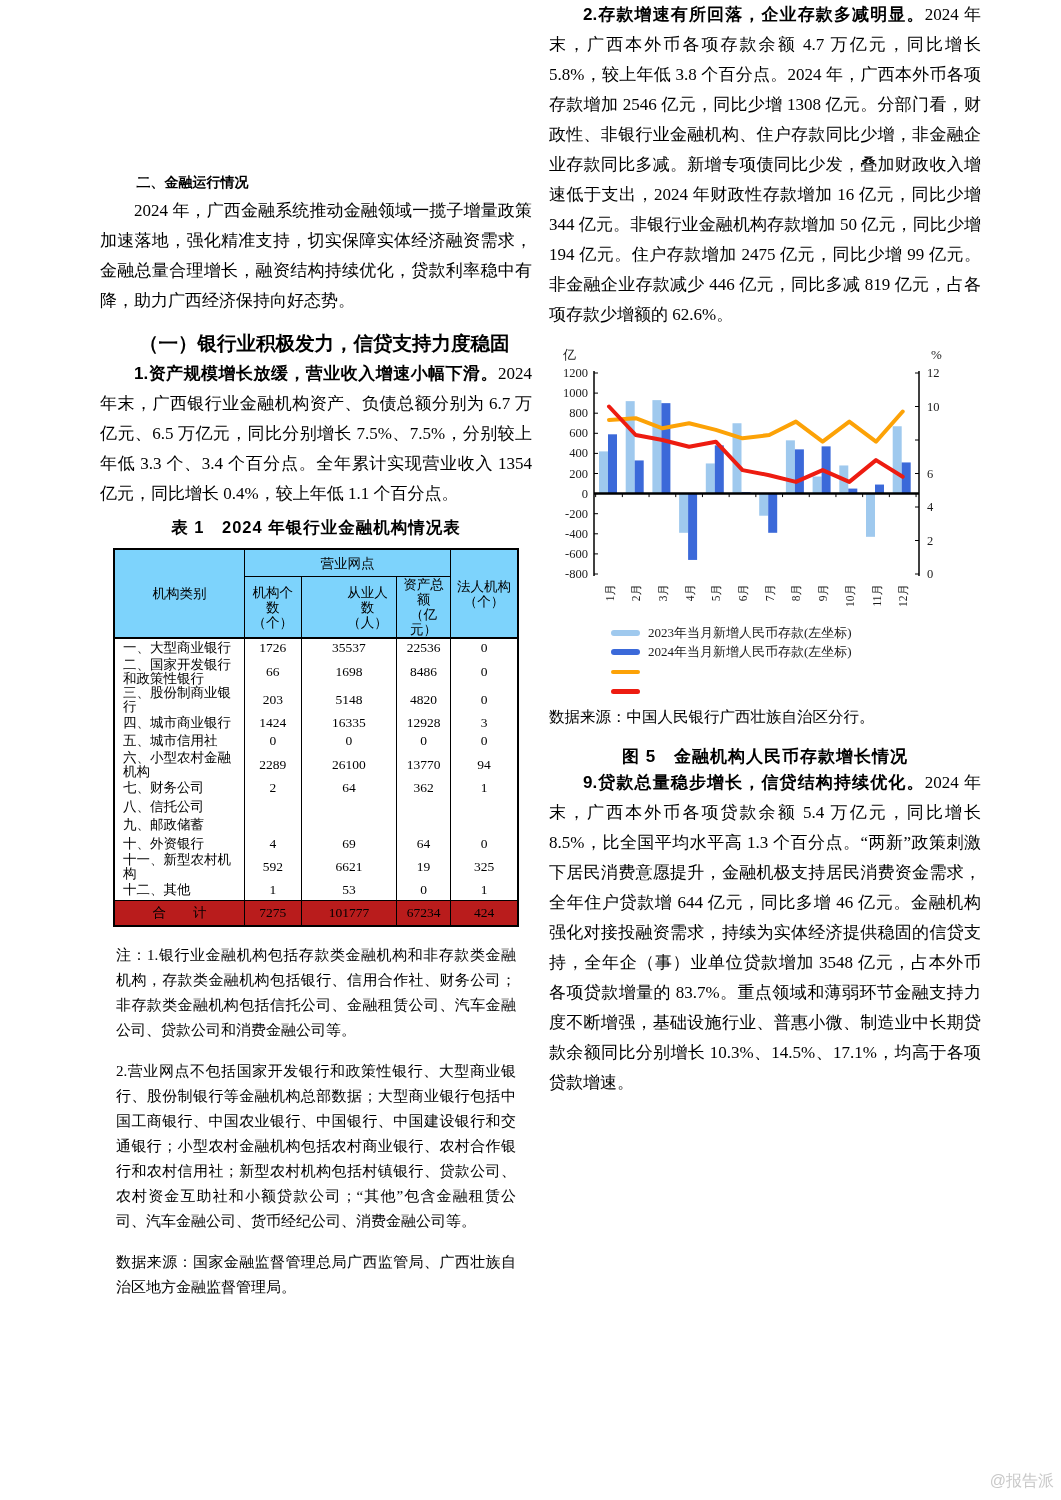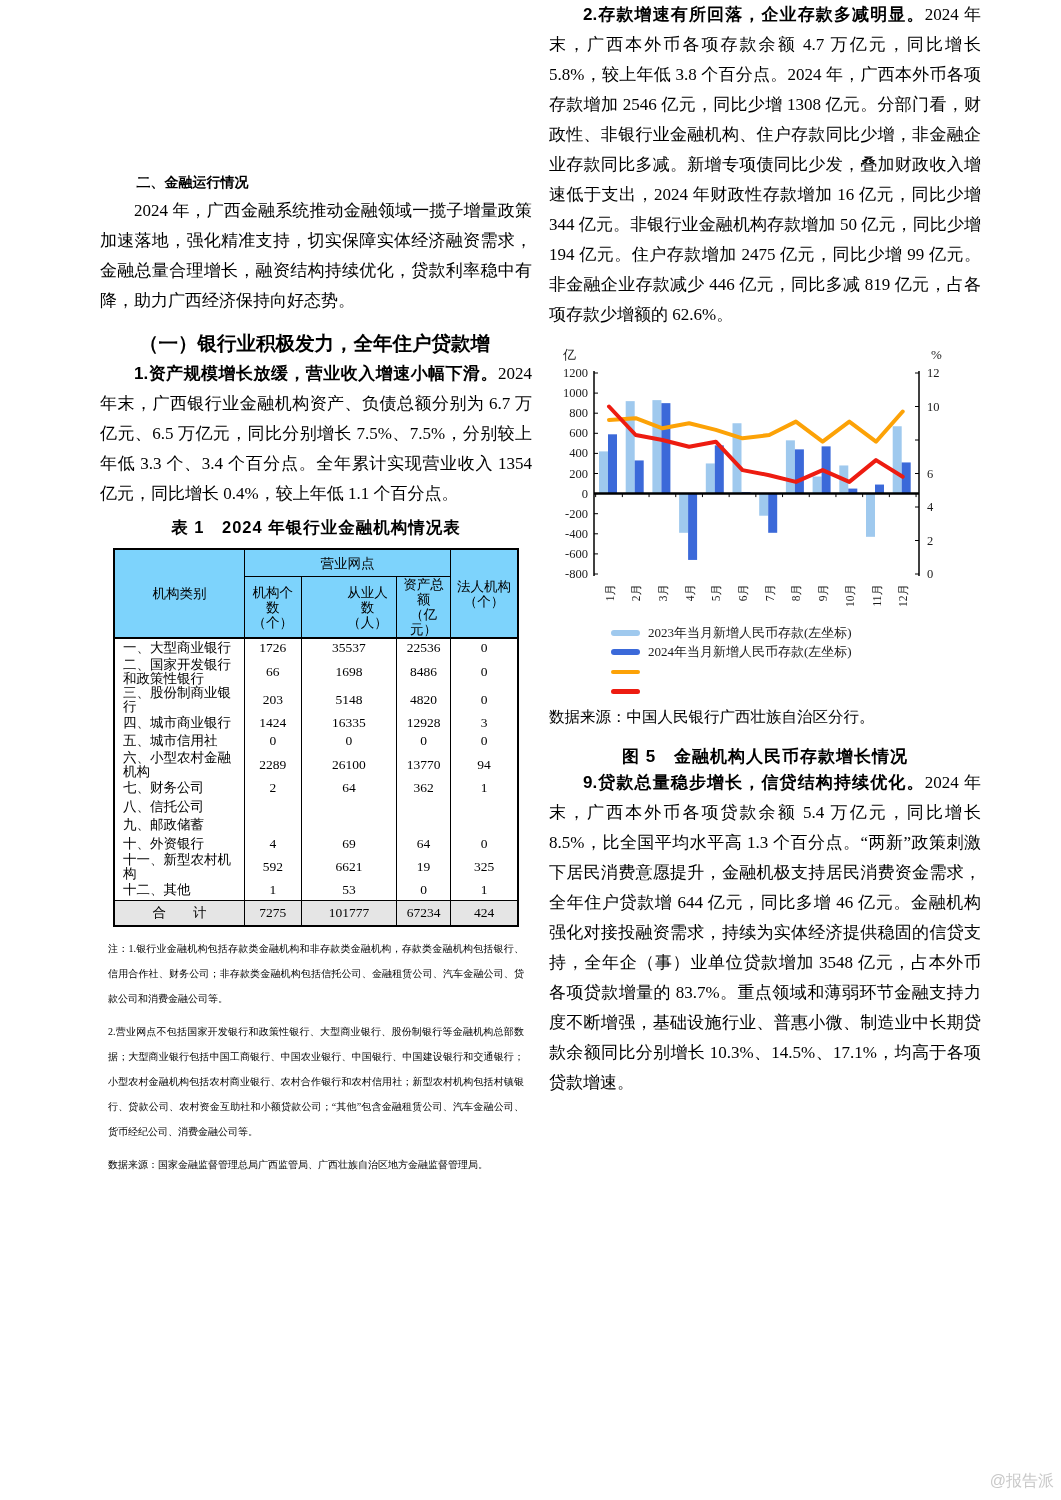--- a/index.html
+++ b/index.html
@@ -60,26 +60,26 @@
     font-weight:normal;
     text-align:center;
     white-space:pre-line;
     line-height:15px;
   }
   table.inst thead tr.grp th{height:26px;border-bottom:1px solid #000;}
   table.inst thead tr.sub th{height:37px;border-bottom:2px solid #000;}
   table.inst tbody td{height:18.6px;text-align:center;line-height:14px;}
   table.inst tbody td.lbl{text-align:left;padding-left:8px;}
   table.inst tfoot td{
-    background:#e5e5e5;height:24px;text-align:center;
+    background:#b91c1c;height:24px;text-align:center;
     border-top:1.5px solid #000;
   }
   .note{
-    font-size:10px;line-height:25px;text-align:justify;
-    margin:8px;
+    font-size:15px;line-height:25px;text-align:justify;
+    margin:16px;
   }
   .notes{margin-top:9px;}
 
   .chart-wrap{margin-top:14px;}
   .chart-wrap svg text{
     font-family:"Liberation Serif","DejaVu Serif",serif;
     fill:#1a1a1a;
   }
   .legend{margin:2px 0 0 62px;}
   .legend-row{display:flex;align-items:center;height:19.5px;}
@@ -102,21 +102,21 @@
 <body>
 
 <div class="page">
 
   <div class="col col-left">
 
     <div class="h1">二、金融运行情况</div>
 
     <p class="body intro">2024 年，广西金融系统推动金融领域一揽子增量政策加速落地，强化精准支持，切实保障实体经济融资需求，金融总量合理增长，融资结构持续优化，贷款利率稳中有降，助力广西经济保持向好态势。</p>
 
-    <div class="h2">（一）银行业积极发力，全年住户贷款增</div>
+    <div class="h2">（一）银行业积极发力，信贷支持力度稳固</div>
 
     <p class="body p1"><span class="lead">1.资产规模增长放缓，营业收入增速小幅下滑。</span><span>2024 年末，广西银行业金融机构资产、负债总额分别为 6.7 万亿元、6.5 万亿元，同比分别增长 7.5%、7.5%，分别较上年低 3.3 个、3.4 个百分点。全年累计实现营业收入 1354 亿元，同比增长 0.4%，较上年低 1.1 个百分点。</span></p>
 
     <div class="table-caption">表 1　2024 年银行业金融机构情况表</div>
 
     <table class="inst">
       <thead>
         <tr class="grp">
           <th rowspan="2" style="width:166px;border-bottom:2px solid #000;">机构类别</th>
           <th colspan="3">营业网点</th>

